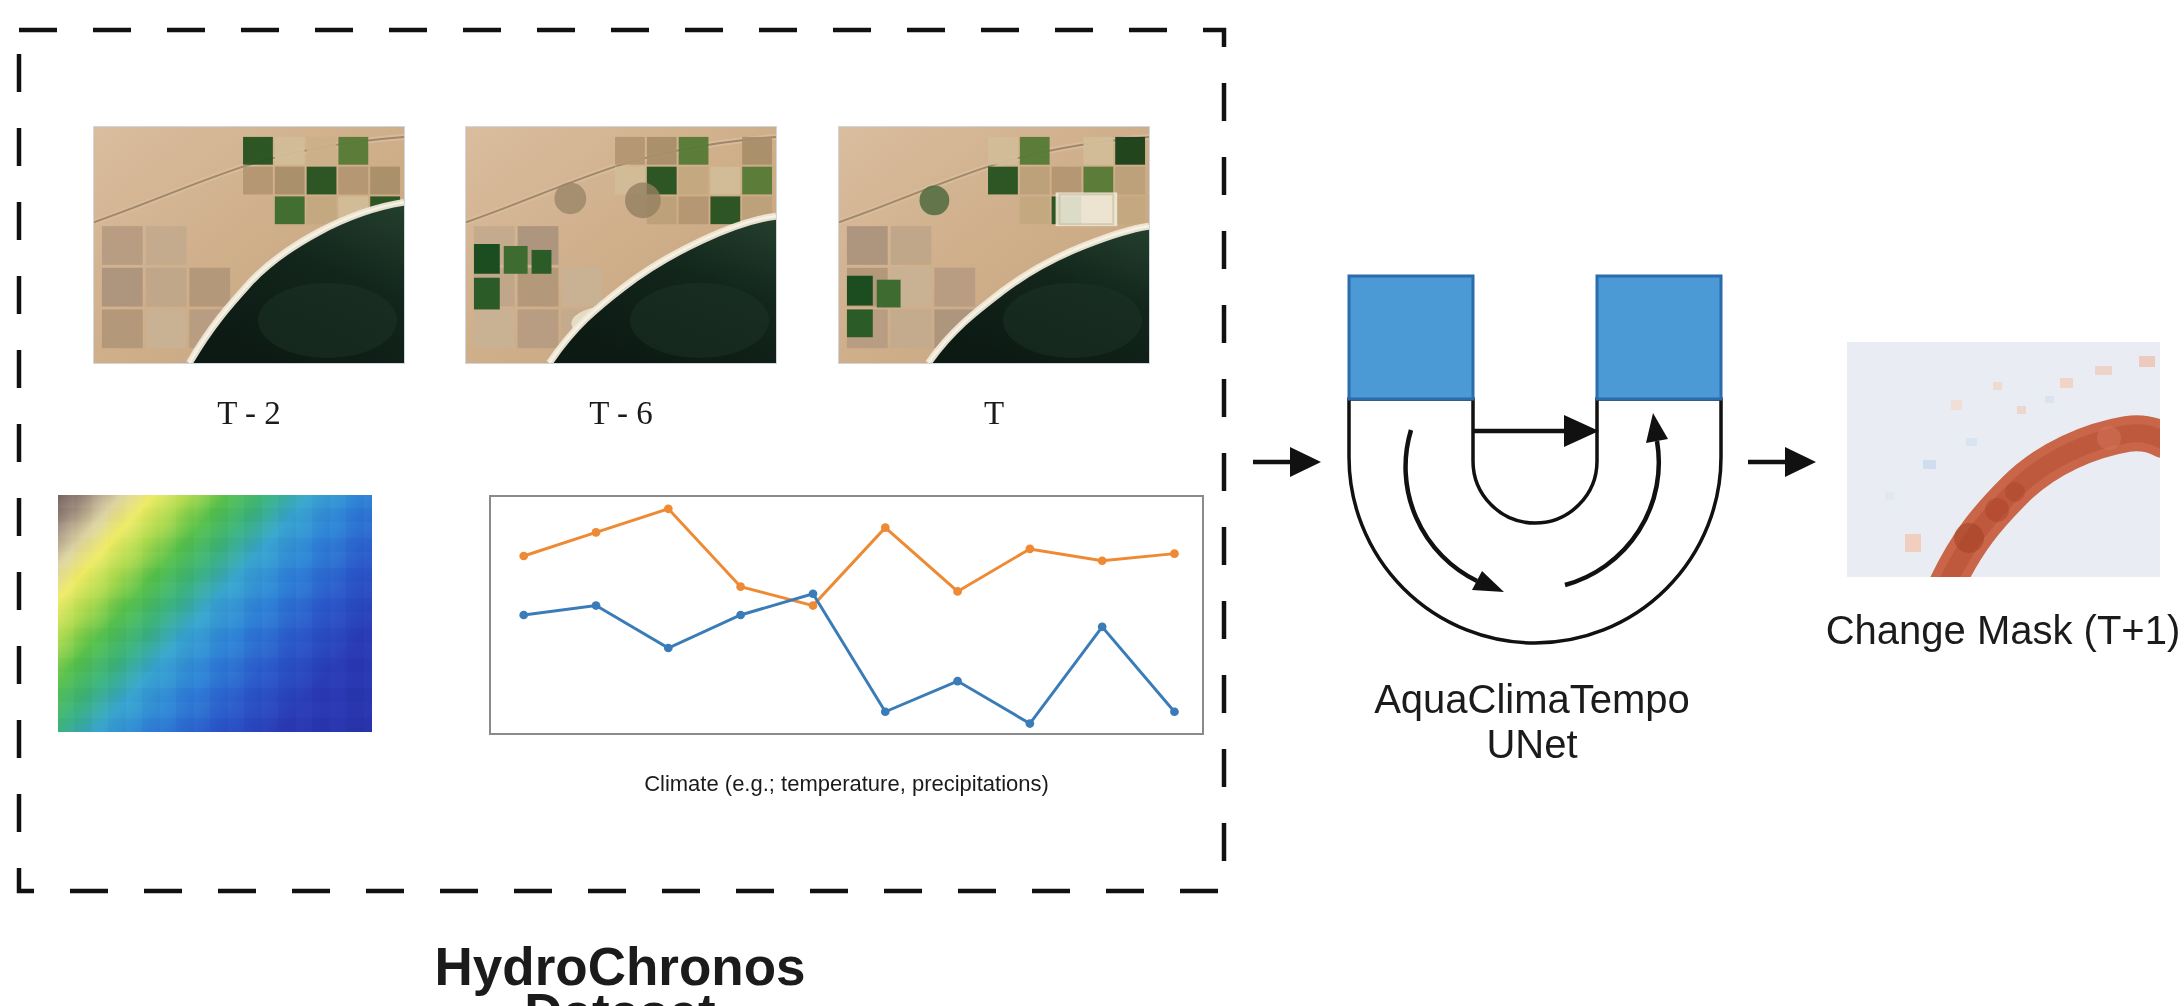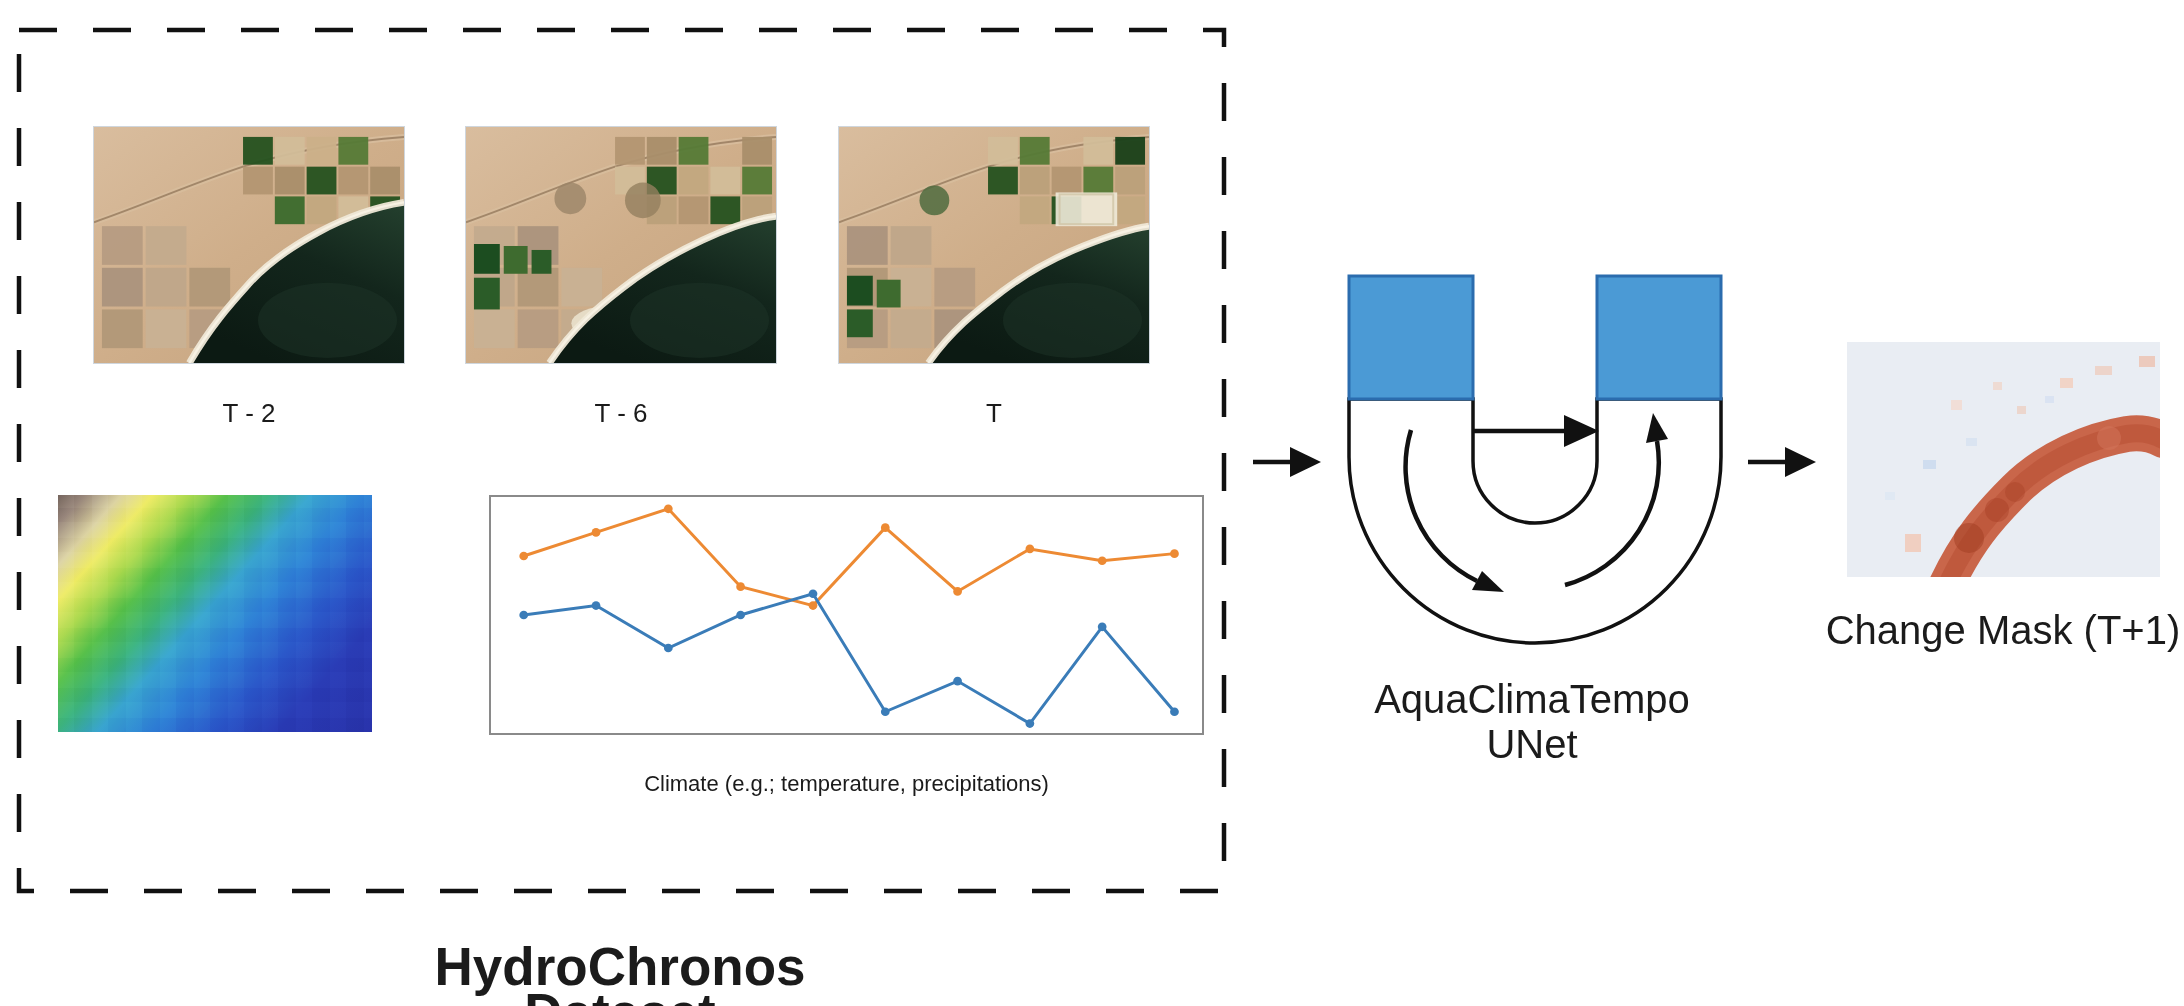--- a/index.html
+++ b/index.html
@@ -2,21 +2,21 @@
 <html style="--ublue: #4B9AD5; --ublueb: #2B6CAE;"><head>
 <meta charset="utf-8">
 <style>
   html,body{margin:0;padding:0;background:#ffffff;}
   .canvas{
     position:relative;width:2184px;height:1006px;background:#ffffff;overflow:hidden;
     font-family:"Liberation Sans",sans-serif;color:#1b1b1b;
   }
   .abs{position:absolute;}
   .lbl{position:absolute;text-align:center;color:#1b1b1b;}
-  .lbl.tlabel{font-family:Liberation Sans, sans-serif;font-size:26px;line-height:42px;}
+  .lbl.tlabel{font-family:Liberation Serif, serif;font-size:33px;line-height:42px;}
   .lbl.caption{font-size:22px;line-height:44px;}
   .lbl.caption-lg{font-size:40px;line-height:48px;}
   .model-name{font-size:40px;font-weight:400;line-height:45px;text-align:center;}
   .hydro-title{font-size:53px;font-weight:700;line-height:46px;text-align:center;}
   .sat{border:1px solid #cfd6dd;box-sizing:border-box;}
   .sat svg{display:block;width:100%;height:100%;}
   .elev{
     background:linear-gradient(132deg,
       #6e5f58 0%, #98867a 5%, #dcd3a2 12%, #eeeb66 18%, #abd94f 25%,
       #57c04a 32%, #3cb27c 40%, #39a4cf 48%, #2f82d6 58%, #2b58c9 70%,

